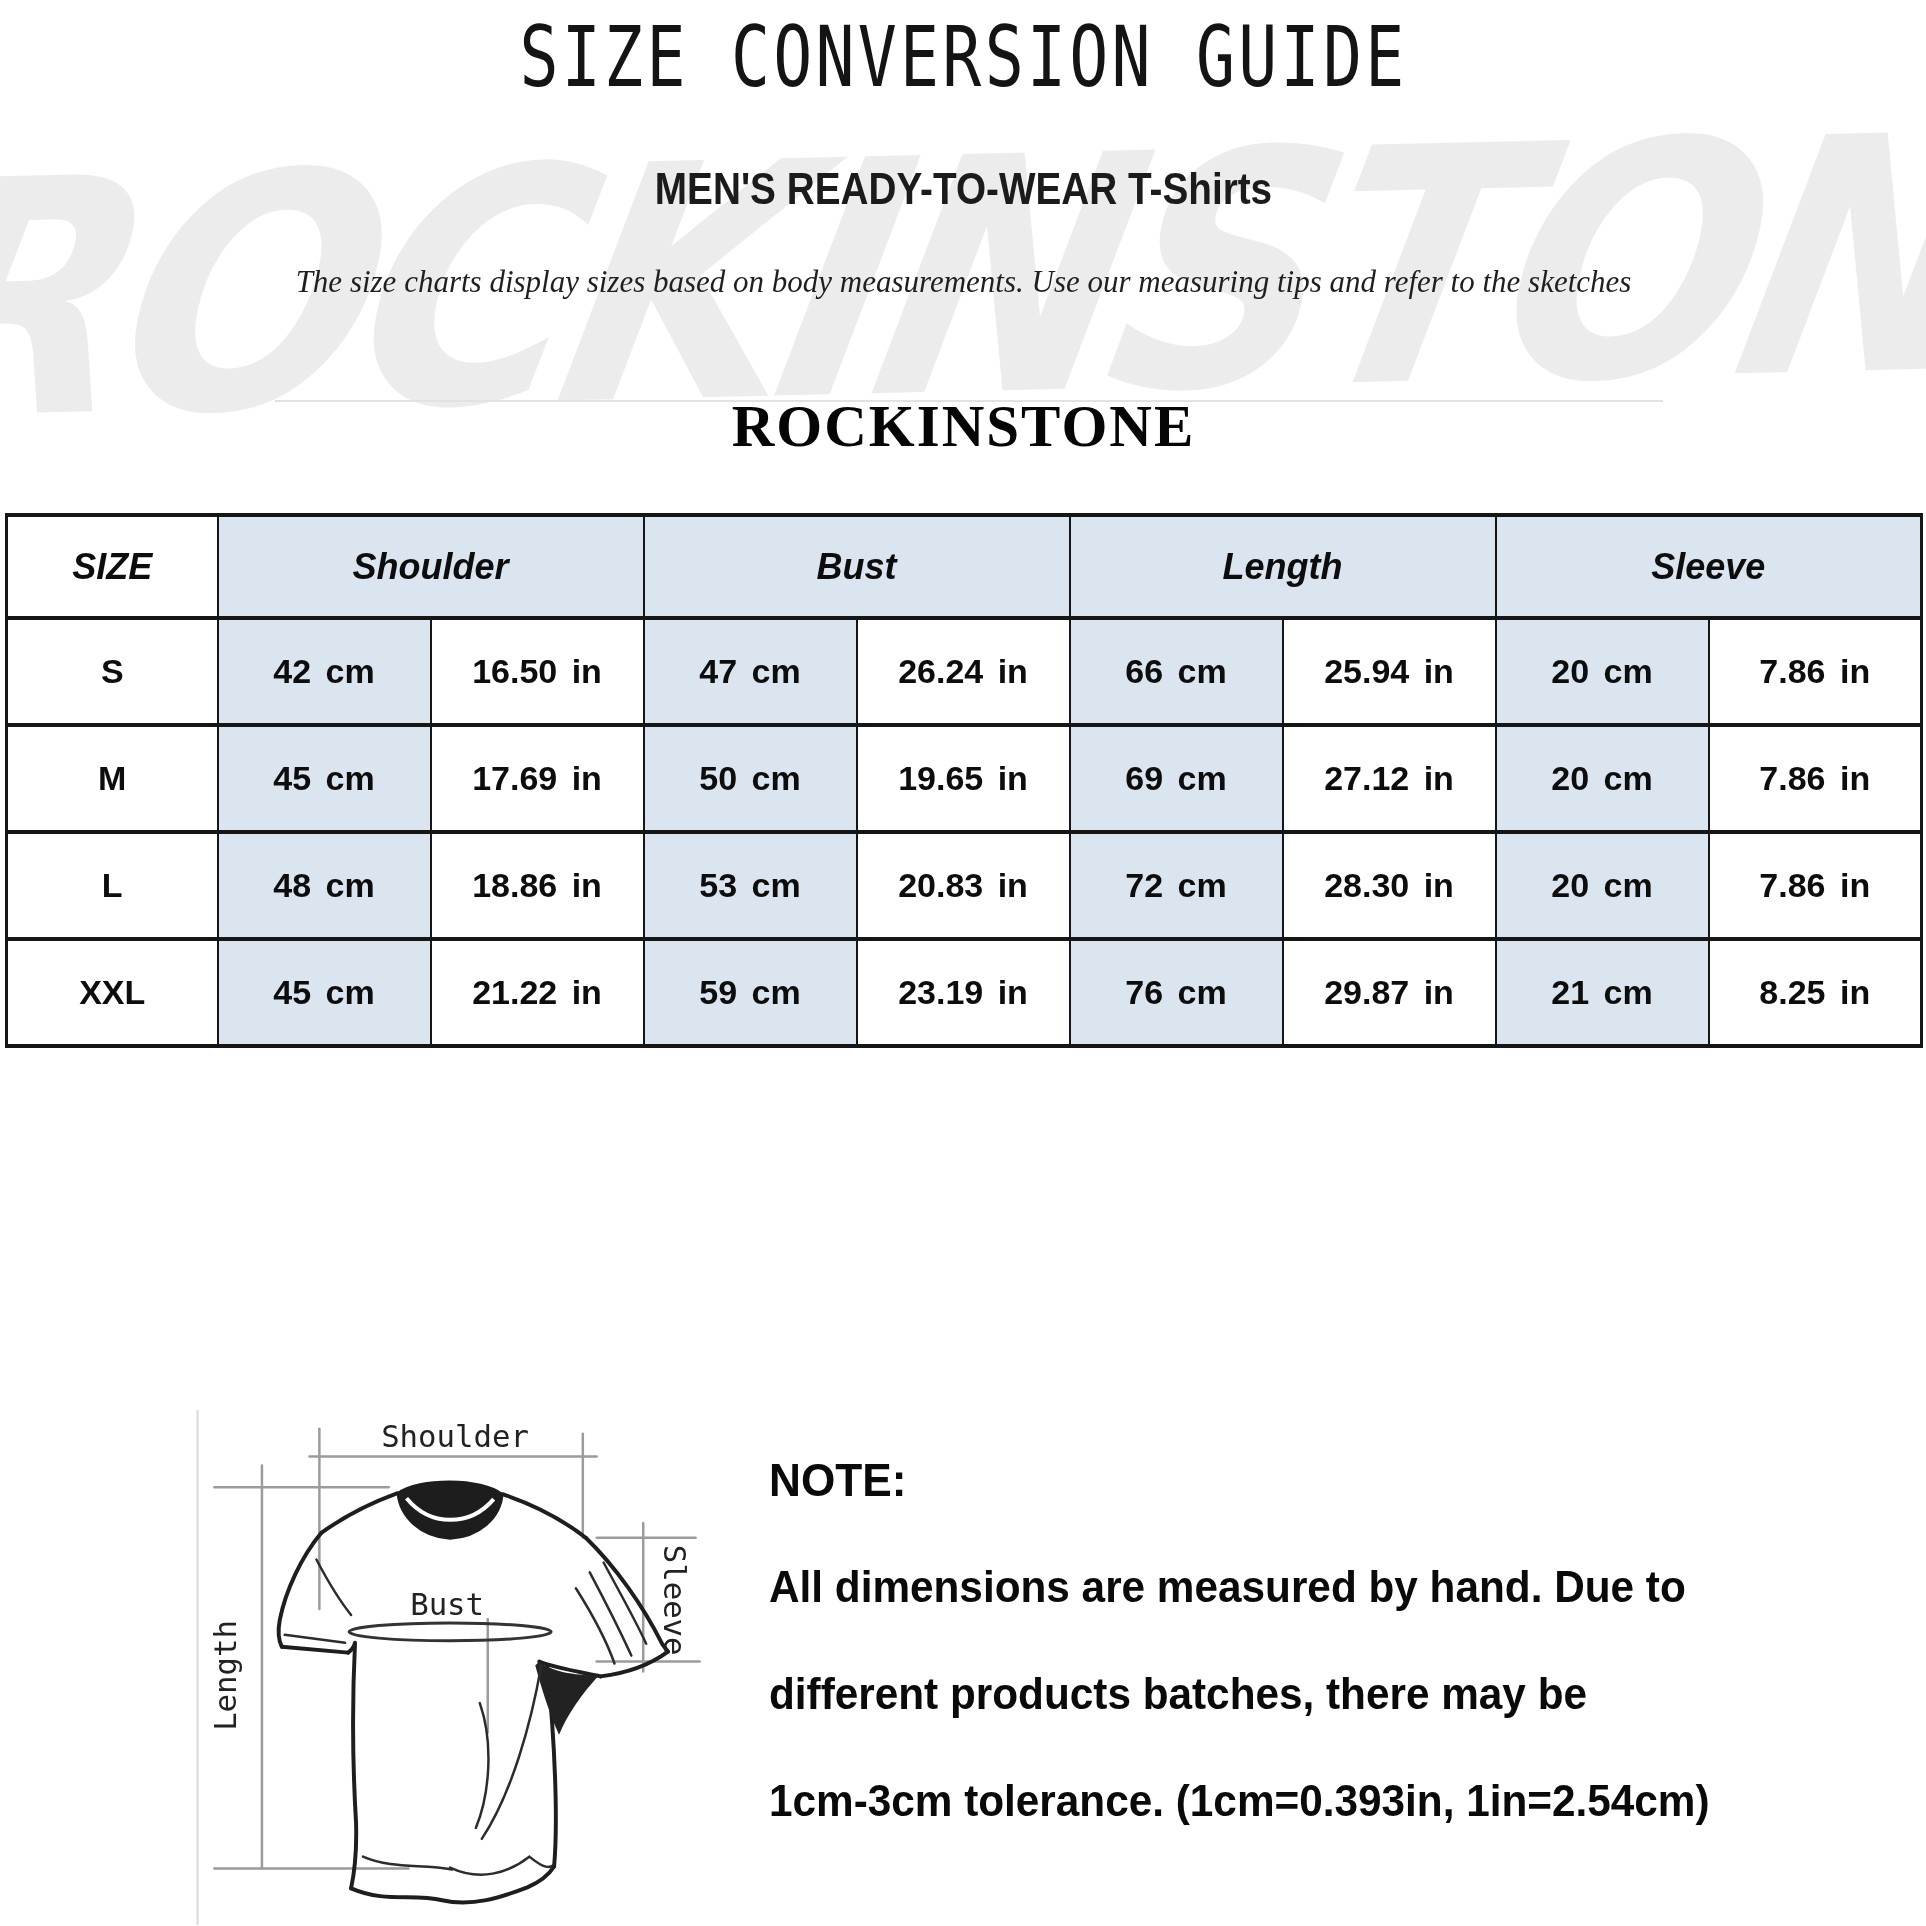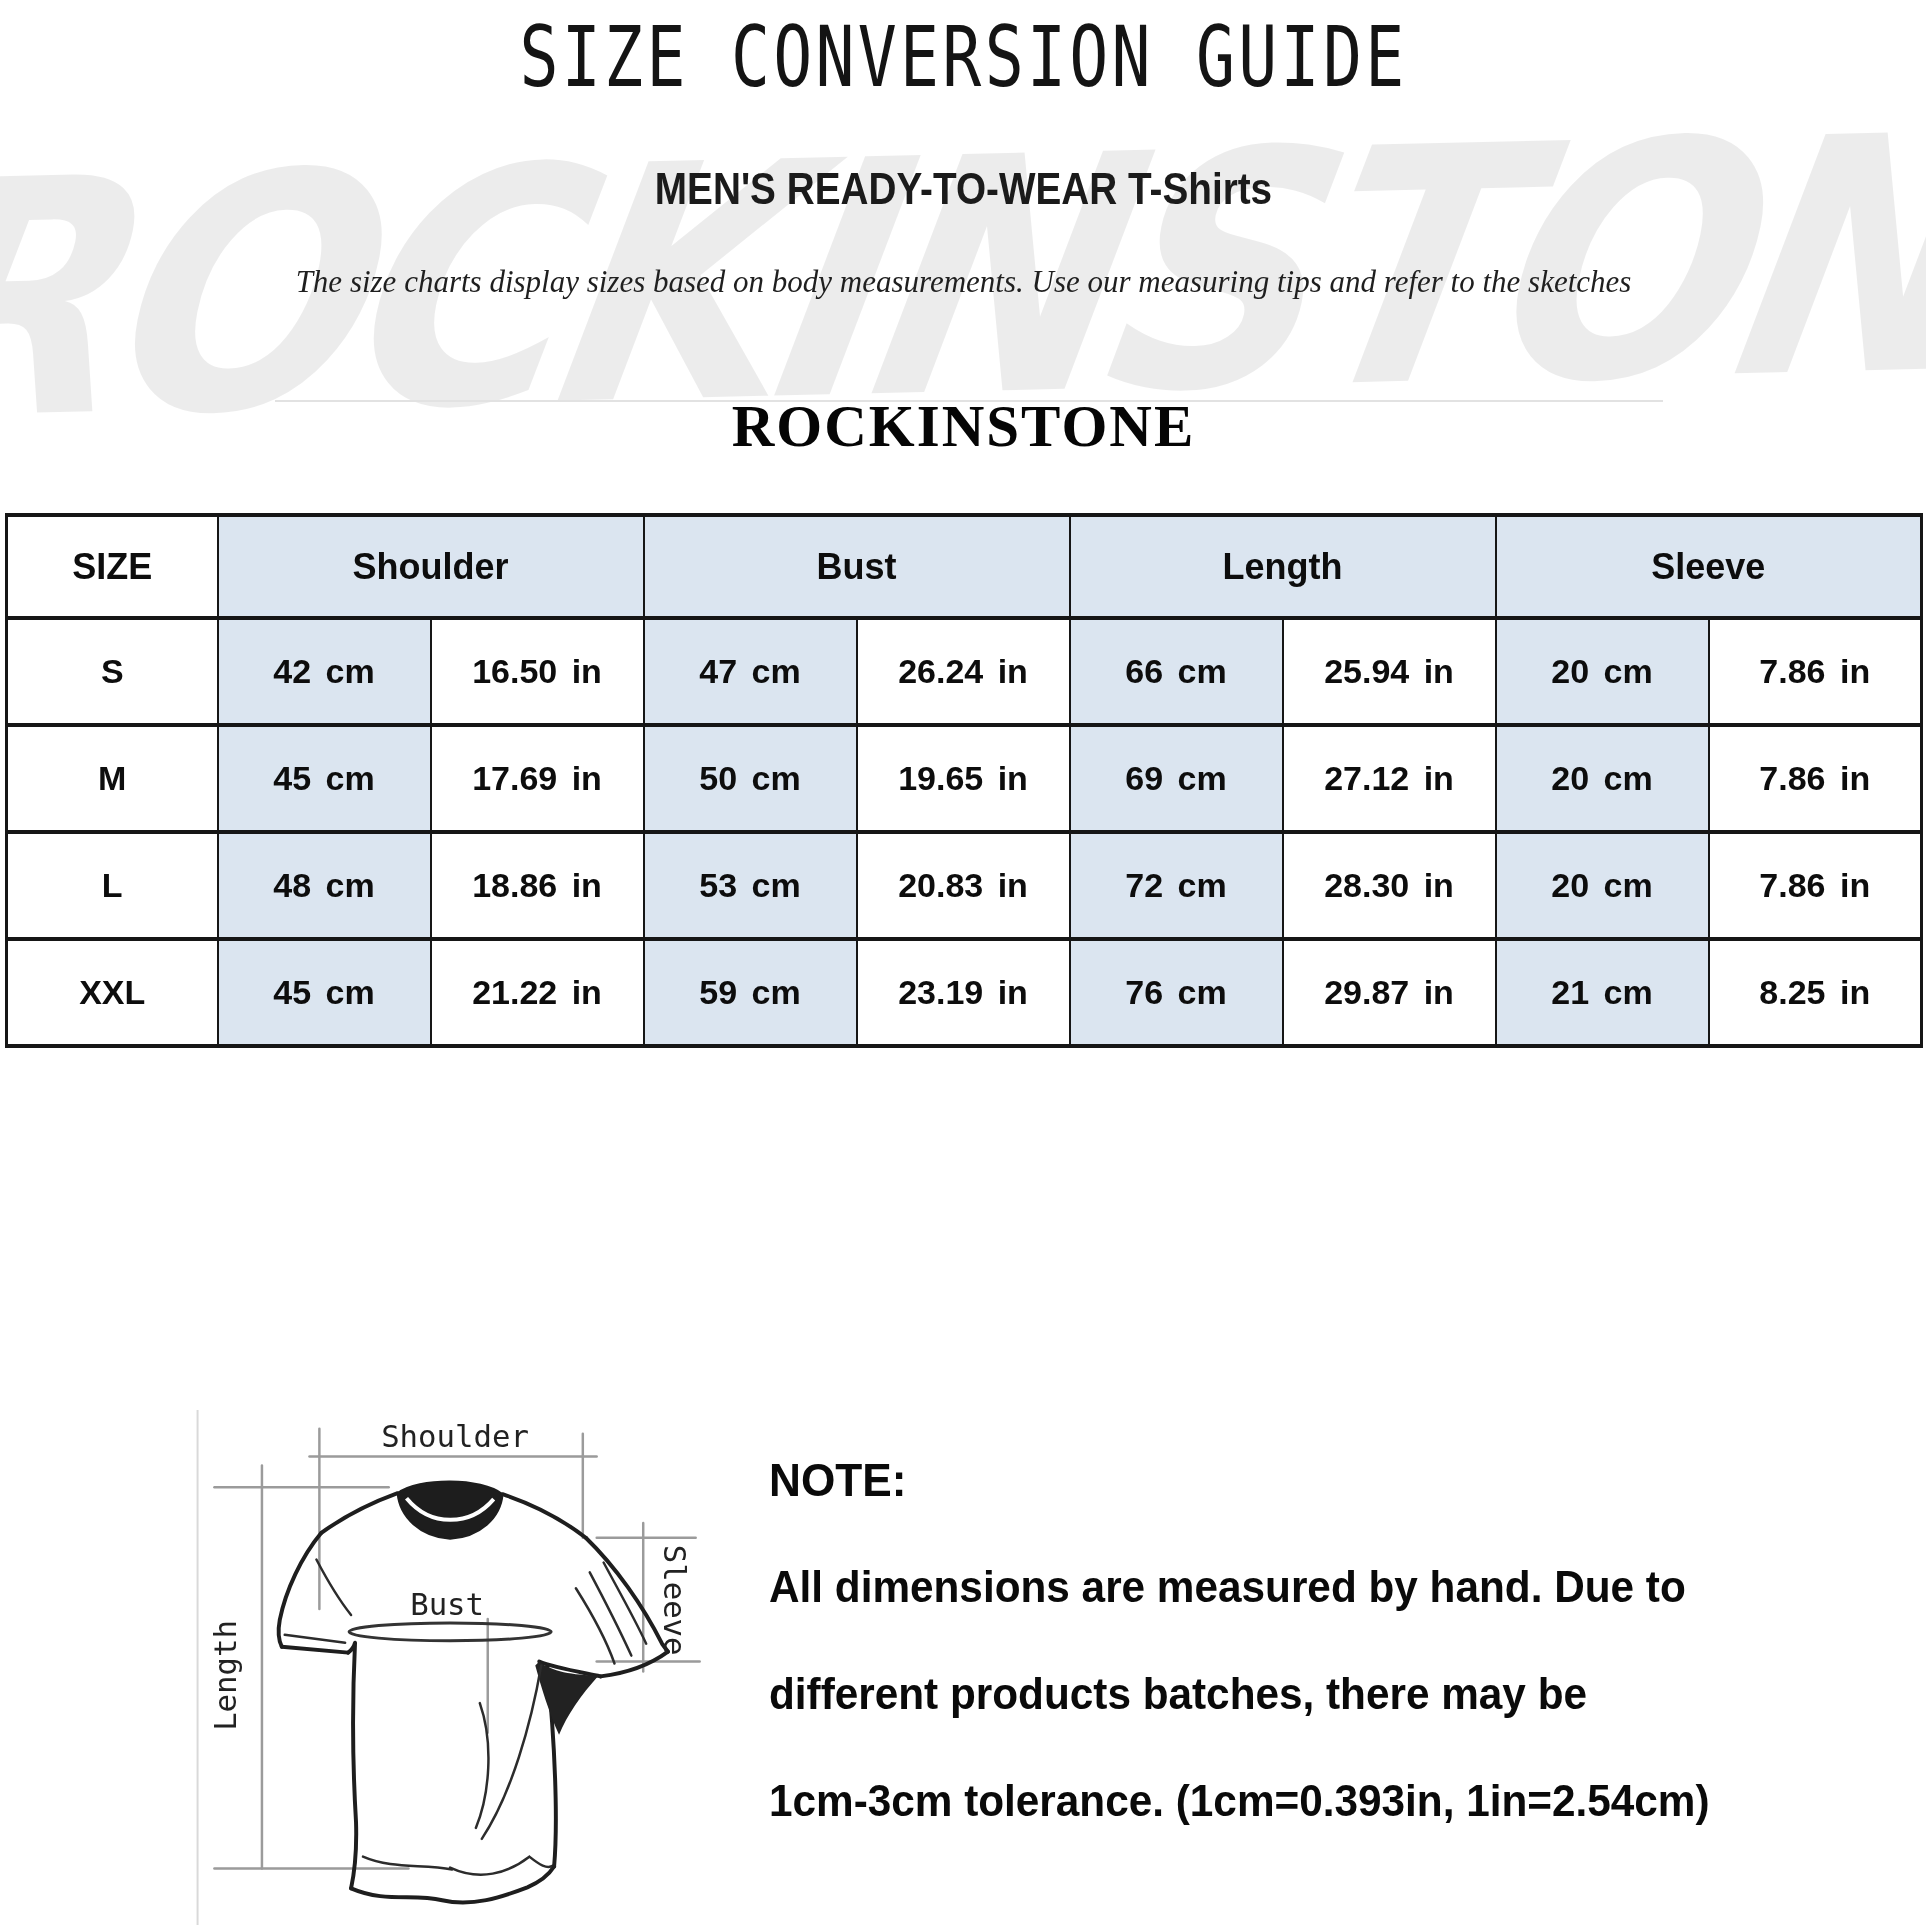--- a/index.html
+++ b/index.html
@@ -30,21 +30,21 @@
          font-family:"Liberation Serif",serif;font-weight:bold;font-size:59px;
          letter-spacing:2px;color:#050505;z-index:3;}
 
   
   table.size-table{position:absolute;left:5px;top:513px;width:1914px;z-index:3;
         border-collapse:collapse;table-layout:fixed;background:#ffffff;
         border:3px solid #161616;}
   .size-table th,.size-table td{border:2px solid #161616;border-top-width:4px;border-bottom-width:4px;
         text-align:center;vertical-align:middle;padding:0;
         font-family:"Liberation Sans",sans-serif;font-weight:bold;color:#0d0d0d;}
-  .size-table tr.r-head{height:103px;}
+  .size-table tr.r-head{height:103px;font-style:italic;}
   .size-table tr.r-unit{height:93px;}
   .size-table tr.r-data{height:107px;}
   .size-table th{font-size:36px;}
   .size-table td{font-size:34px;word-spacing:5px;}
   .blue{background:#dbe5f0;}
   .white{background:#ffffff;}
 
   
   .diagram{position:absolute;left:153px;top:1406px;width:616px;height:521px;z-index:2;}
   .diagram svg{width:100%;height:100%;}

